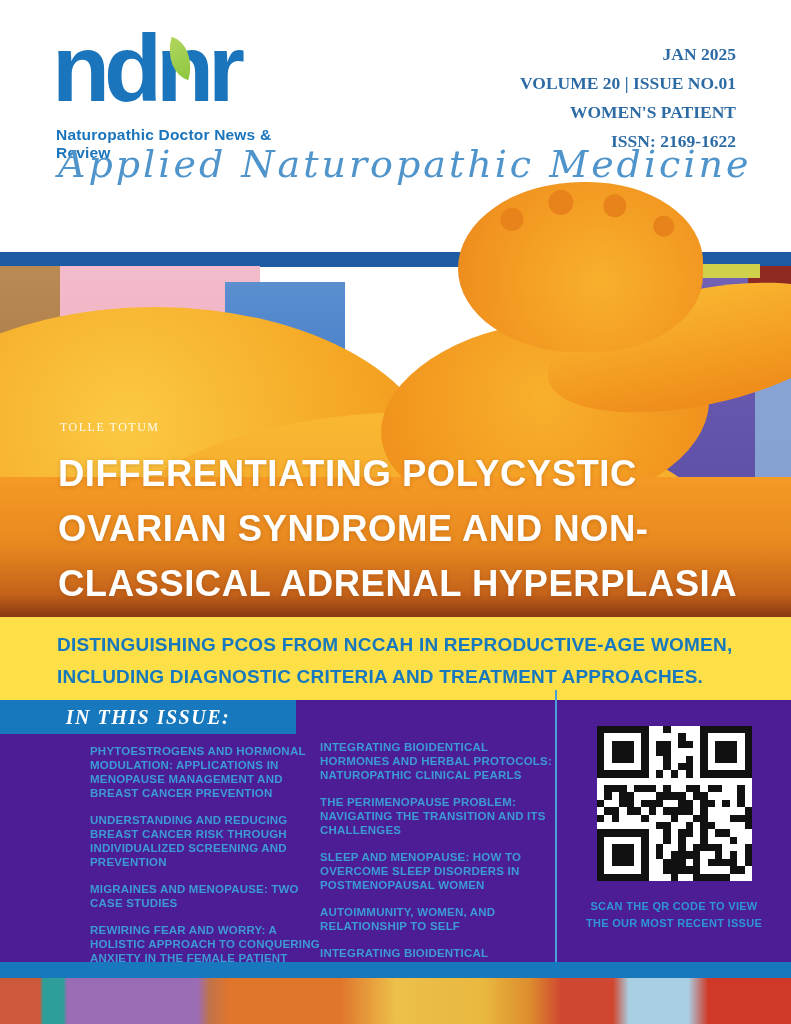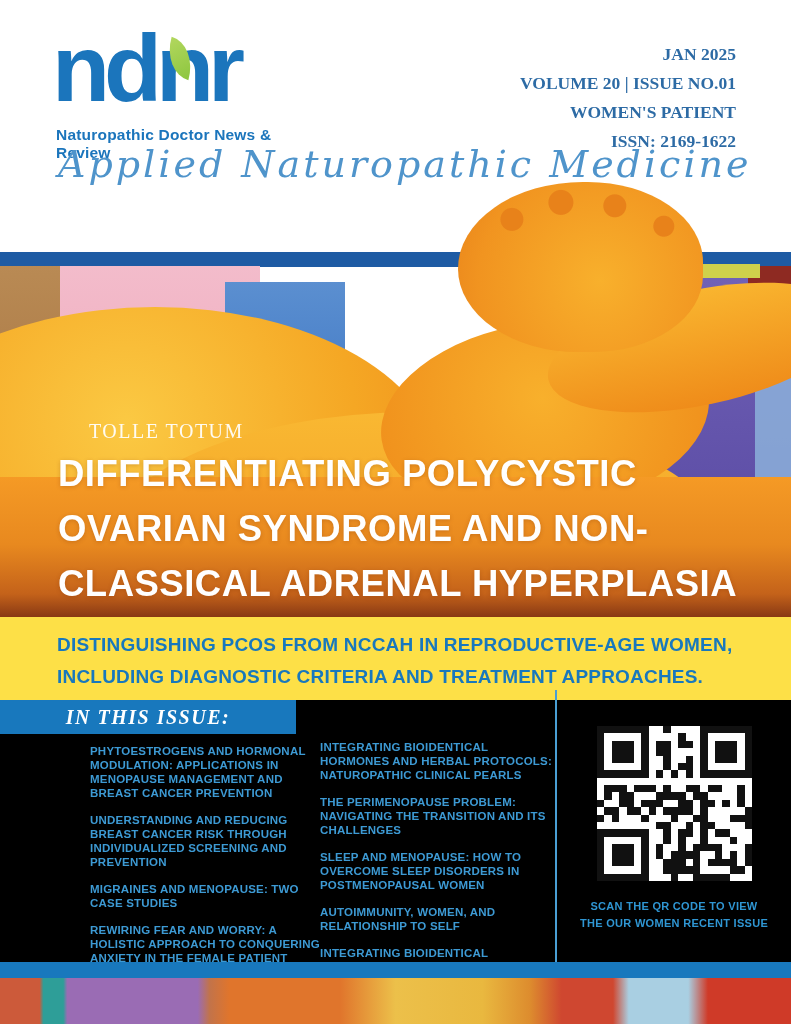--- a/index.html
+++ b/index.html
@@ -45,32 +45,32 @@
   .statue-head { position:absolute; left:458px; top:-70px; width:245px; height:170px; z-index:3;
       border-radius:52% 48% 46% 50%;
       background:
         radial-gradient(circle at 22% 22%, #e8821a 11px, rgba(0,0,0,0) 12px),
         radial-gradient(circle at 42% 12%, #e8821a 12px, rgba(0,0,0,0) 13px),
         radial-gradient(circle at 64% 14%, #e8821a 11px, rgba(0,0,0,0) 12px),
         radial-gradient(circle at 84% 26%, #e8821a 10px, rgba(0,0,0,0) 11px),
         radial-gradient(circle at 58% 58%, #f8b02c 0%, #f19420 70%, #e8821a 100%); }
 
   .kicker { position:absolute; left:60px; top:168px; z-index:6; font-family:"Liberation Serif", serif;
-      font-size:20px; letter-spacing:1.5px; color:rgba(255,255,255,0.93);margin-left:29px; }
+      font-size:12px; letter-spacing:1.5px; color:rgba(255,255,255,0.93); }
   .hero-title { position:absolute; left:58px; top:194px; width:680px; z-index:6; color:#ffffff;
       font-weight:bold; font-size:36.5px; line-height:55px; letter-spacing:0.5px;
       text-shadow:0 1px 4px rgba(110,40,0,0.25); }
 
   
   .subtitle-band { position:absolute; top:617px; left:0; width:791px; height:83px; background:#fde047; }
   .subtitle { position:absolute; left:57px; top:12px; width:690px; color:#1878bd; font-weight:bold;
       font-size:19px; line-height:32px; letter-spacing:0.2px; }
 
   
-  .body-section { position:absolute; top:700px; left:0; width:791px; height:262px; background:#000000; }
+  .body-section { position:absolute; top:700px; left:0; width:791px; height:262px; background:#4c1d95; }
   .issue-bar { position:absolute; left:0; top:0; width:296px; height:34px; background:#1878bd;
       display:flex; align-items:center; justify-content:center; }
   .issue-bar span { font-family:"Liberation Serif", serif; font-style:italic; font-weight:bold;
       font-size:20px; letter-spacing:1.5px; color:#ffffff; }
   .col { position:absolute; top:44px; }
   .col-left  { left:90px;  width:230px; }
   .col-right { left:320px; width:234px; top:40px; }
   .article { color:#3d9ad4; font-weight:bold; font-size:11.5px; line-height:14px;
       letter-spacing:0.2px; margin-bottom:13px; text-transform:uppercase; }
   .divider { position:absolute; top:690px; left:555px; width:2px; height:272px; background:#4a9fd4; z-index:3; }
@@ -290,21 +290,21 @@
             <rect x="10" y="20" width="1" height="1" fill="#111"></rect>
             <rect x="13" y="20" width="1" height="1" fill="#111"></rect>
             <rect x="14" y="20" width="1" height="1" fill="#111"></rect>
             <rect x="15" y="20" width="1" height="1" fill="#111"></rect>
             <rect x="16" y="20" width="1" height="1" fill="#111"></rect>
             <rect x="17" y="20" width="1" height="1" fill="#111"></rect>
           </svg>
       </div>
       <div class="qr-caption">
         <div>SCAN THE QR CODE TO VIEW</div>
-        <div>THE OUR WOMEN RECENT ISSUE</div>
+        <div>THE OUR MOST RECENT ISSUE</div>
       </div>
     </div>
   </div>
   <div class="divider"></div>
 
   <div class="bottom-bar"></div>
   <div class="paint-strip"></div>
 
 </div>
 

